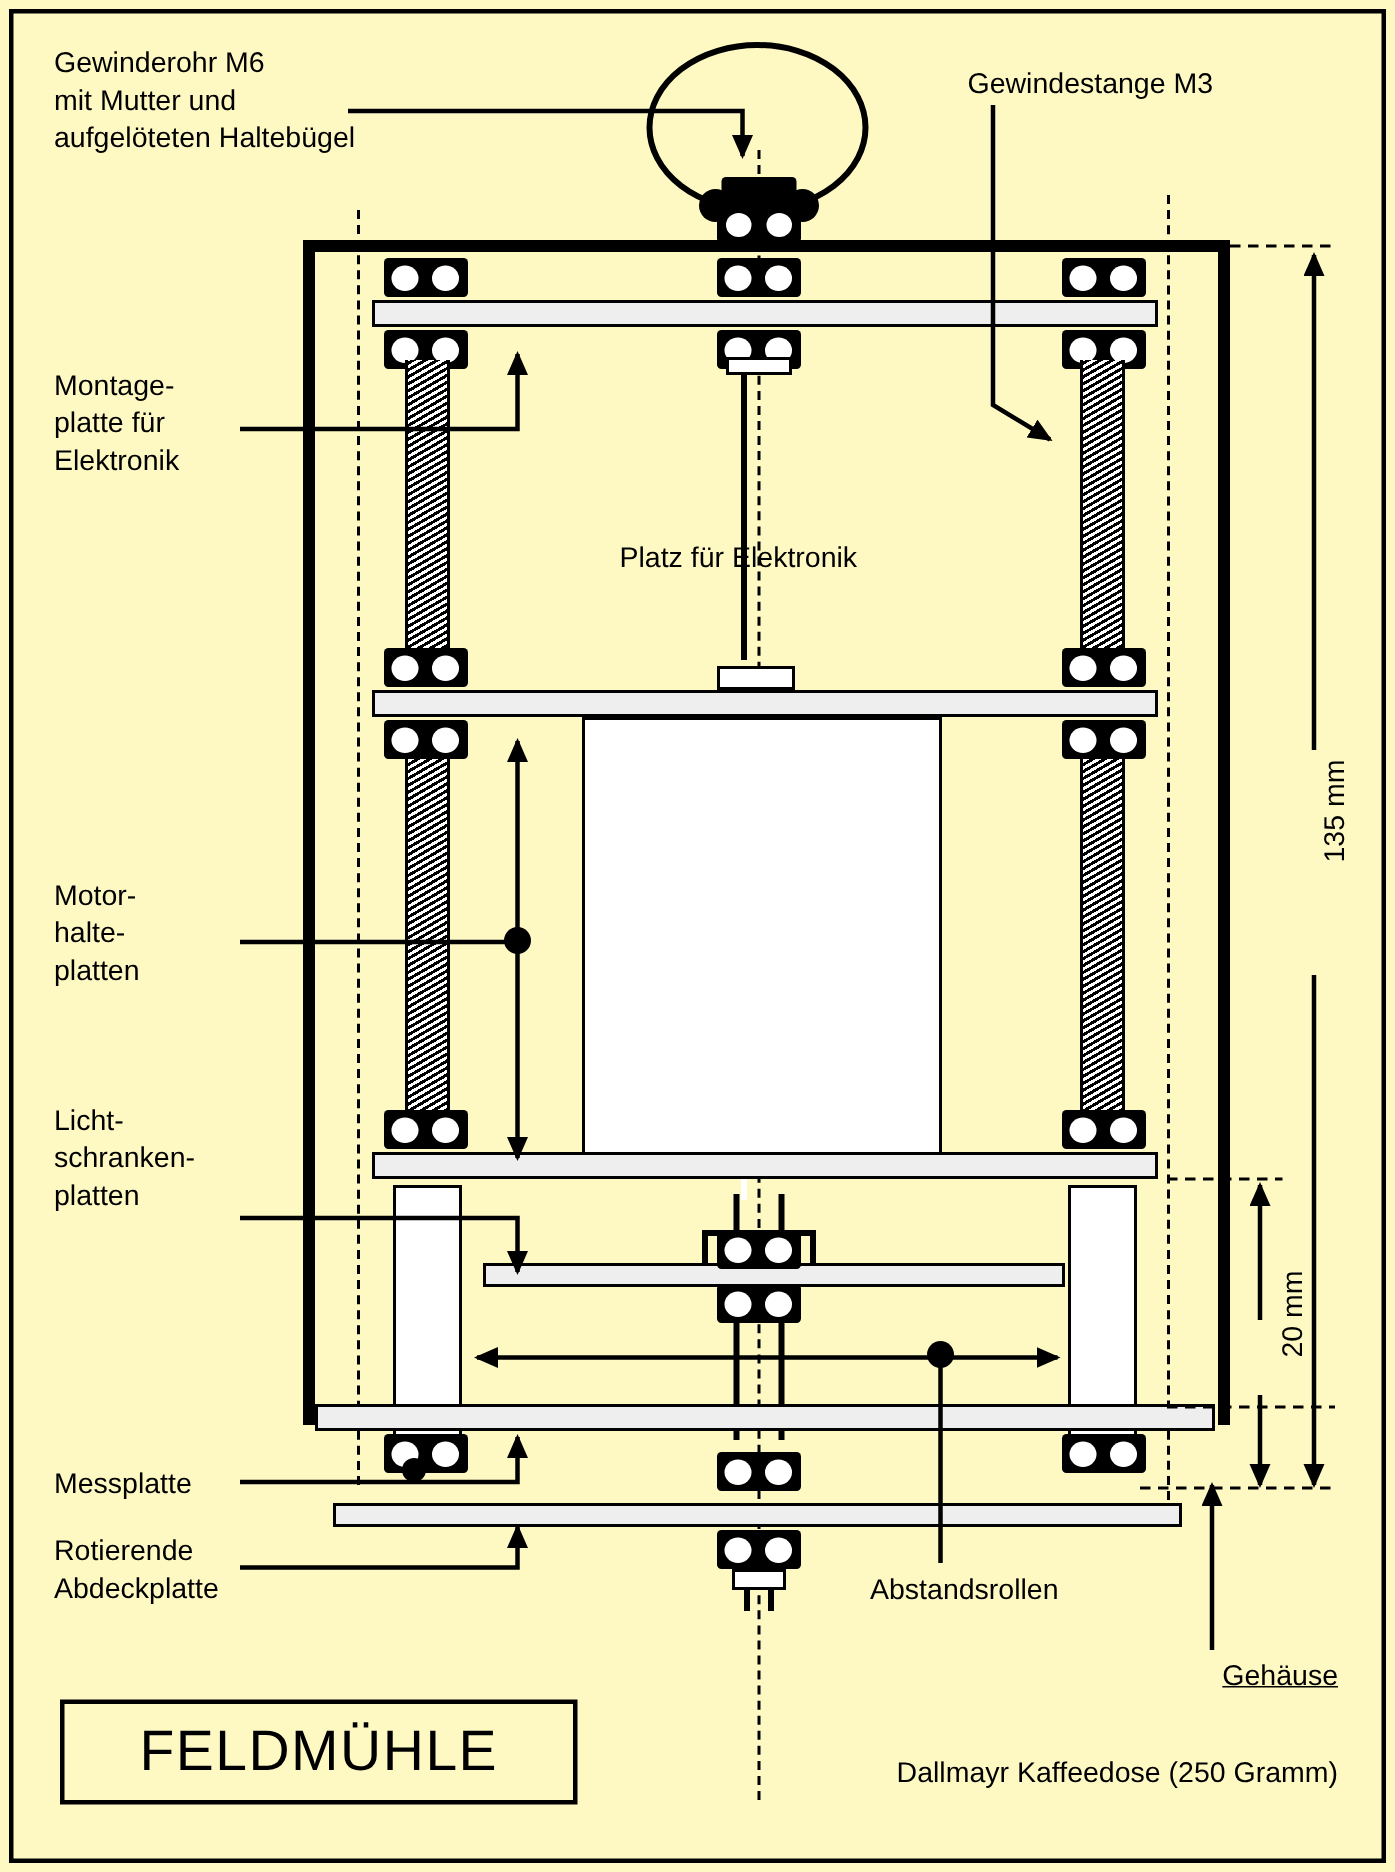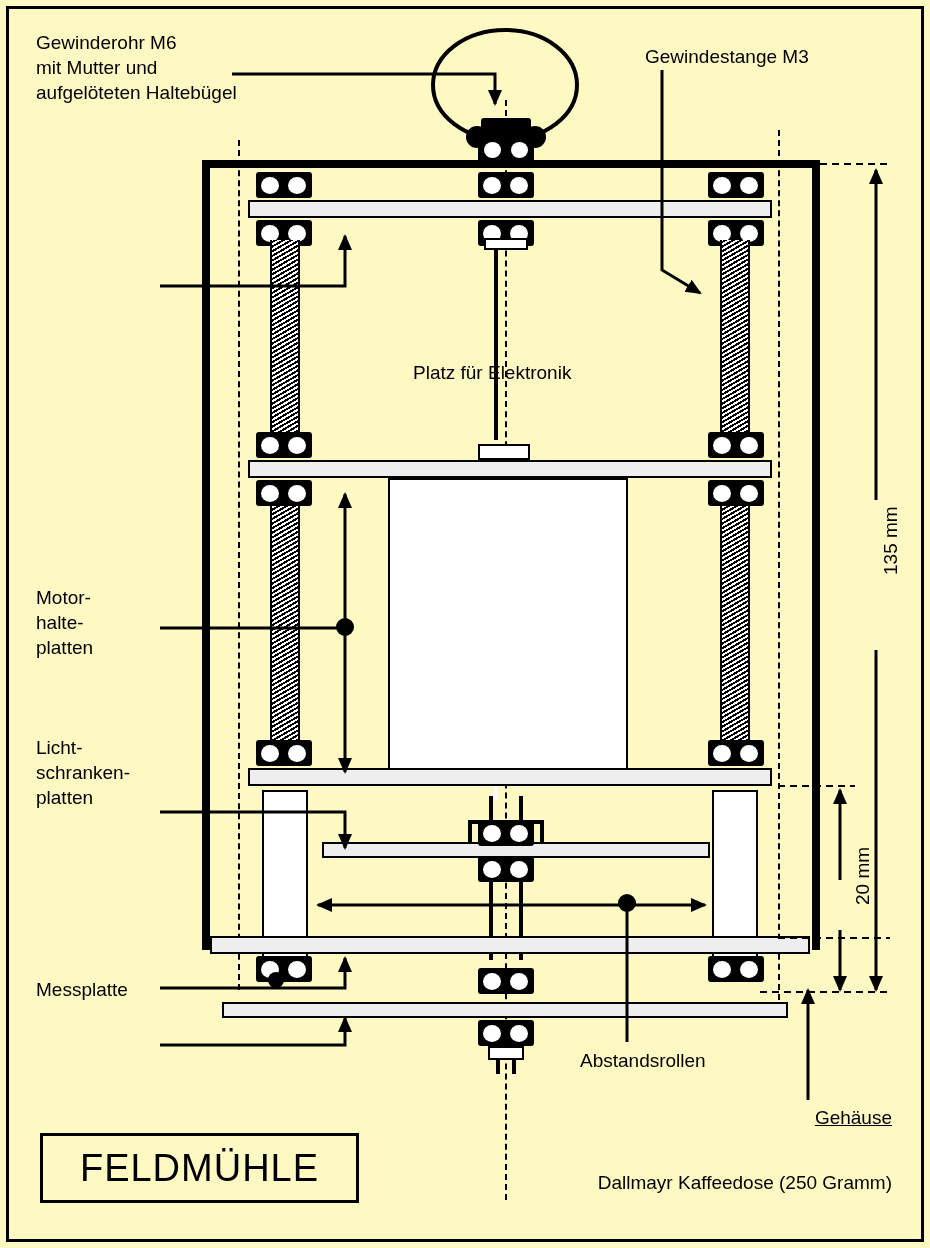--- a/index.html
+++ b/index.html
@@ -29,38 +29,43 @@
 </head>
 <body>
 
 <div id="page">
   <div id="frame"></div>
 
   <div class="lbl" style="left:36px;top:30px;">Gewinderohr M6
 mit Mutter und
 aufgelöteten Haltebügel</div>
   <div class="lbl" style="left:645px;top:44px;">Gewindestange M3</div>
+  <div class="lbl" style="left:36px;top:245px;">Montage-
+platte für
+Elektronik</div>
   <div class="lbl" style="left:36px;top:585px;">Motor-
 halte-
 platten</div>
   <div class="lbl" style="left:36px;top:735px;">Licht-
 schranken-
 platten</div>
   <div class="lbl" style="left:36px;top:977px;">Messplatte</div>
+  <div class="lbl" style="left:36px;top:1022px;">Rotierende
+Abdeckplatte</div>
   <div class="lbl" style="left:580px;top:1048px;">Abstandsrollen</div>
   <div class="lbl" style="left:413px;top:360px;">Platz für Elektronik</div>
   <div class="lbl" style="left:474px;top:613px;">Motor</div>
 
   <div class="vert" style="left:880px;top:575px;">135 mm</div>
   <div class="vert" style="left:852px;top:905px;">20 mm</div>
 
   <div class="lbl r ul" style="left:590px;top:1105px;width:302px;">Gehäuse</div>
   <div class="lbl r" style="left:500px;top:1170px;width:392px;">Dallmayr Kaffeedose (250 Gramm)</div>
 
-  <div class="logo" style="left:40px;top:1133px;width:319px;height:70px;">
+  <div class="logo" style="left:40px;top:1133px;width:345px;height:70px;">
     <span>FELDMÜHLE</span>
   </div>
 
   <div class="ln v3" style="left:202px;top:160px;width:8px;height:790px;"></div>
   <div class="ln v3" style="left:812px;top:160px;width:8px;height:790px;"></div>
   <div class="ln h3" style="left:202px;top:160px;width:618px;height:8px;"></div>
 
   <div class="dash-v" style="left:505px;top:100px;height:1100px;"></div>
 
   <div class="dash-v" style="left:238px;top:140px;height:850px;"></div>

